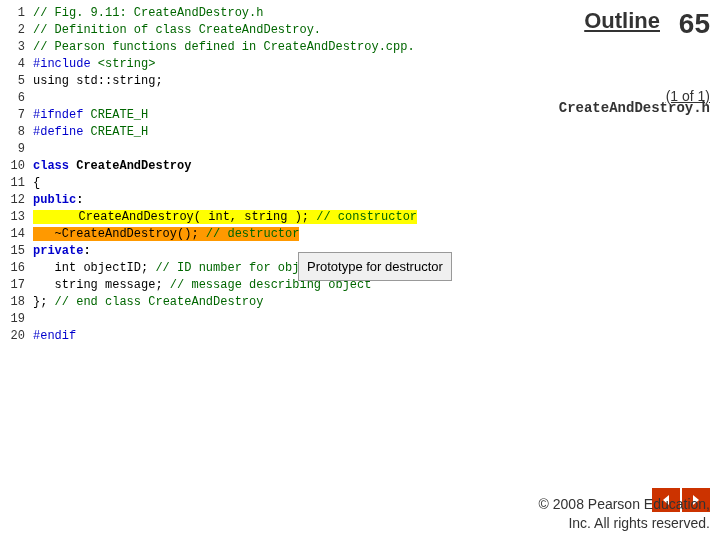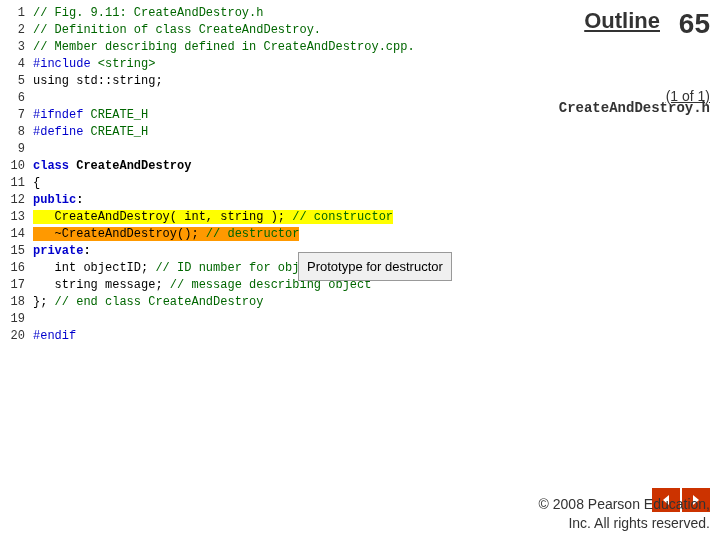--- a/index.html
+++ b/index.html
@@ -82,20 +82,21 @@
       font-size: 12px;
     }
 
     .code-text {
       flex: 1;
     }
 
     .comment { color: #006600; }
     .highlight-yellow {
       background-color: #ffff00;
+      padding-left: 24px;
     }
     .highlight-orange {
       background-color: #ff9900;
     }
 
     
     .annotation-box {
       position: absolute;
       top: 252px;
       left: 298px;
@@ -152,21 +153,21 @@
 
 <div class="outline-heading">Outline</div>
 
 <div class="filename">CreateAndDestroy.h</div>
 
 <div class="page-indicator">(1 of 1)</div>
 
 <div class="code-area" id="code-area">
     <div class="code-line"><span class="line-num">1</span><span class="code-text"><span class="comment">// Fig. 9.11: CreateAndDestroy.h</span></span></div>
     <div class="code-line"><span class="line-num">2</span><span class="code-text"><span class="comment">// Definition of class CreateAndDestroy.</span></span></div>
-    <div class="code-line"><span class="line-num">3</span><span class="code-text"><span class="comment">// Member describing defined in CreateAndDestroy.cpp.</span></span></div>
+    <div class="code-line"><span class="line-num">3</span><span class="code-text"><span class="comment">// Pearson functions defined in CreateAndDestroy.cpp.</span></span></div>
     <div class="code-line"><span class="line-num">4</span><span class="code-text"><span style="color:#0000cc">#include</span><span class="comment"> &lt;string&gt;</span></span></div>
     <div class="code-line"><span class="line-num">5</span><span class="code-text">using std::string;</span></div>
     <div class="code-line"><span class="line-num">6</span><span class="code-text"></span></div>
     <div class="code-line"><span class="line-num">7</span><span class="code-text"><span style="color:#0000cc">#ifndef</span><span class="comment"> CREATE_H</span></span></div>
     <div class="code-line"><span class="line-num">8</span><span class="code-text"><span style="color:#0000cc">#define</span><span class="comment"> CREATE_H</span></span></div>
     <div class="code-line"><span class="line-num">9</span><span class="code-text"></span></div>
     <div class="code-line"><span class="line-num">10</span><span class="code-text"><span style="color:#0000cc;font-weight:bold">class</span> <strong>CreateAndDestroy</strong></span></div>
     <div class="code-line"><span class="line-num">11</span><span class="code-text">{</span></div>
     <div class="code-line"><span class="line-num">12</span><span class="code-text"><span style="color:#0000cc;font-weight:bold">public</span><strong>:</strong></span></div>
     <div class="code-line"><span class="line-num">13</span><span class="code-text"><span class="highlight-yellow">   CreateAndDestroy( int, string ); <span class="comment">// constructor</span></span></span></div>

